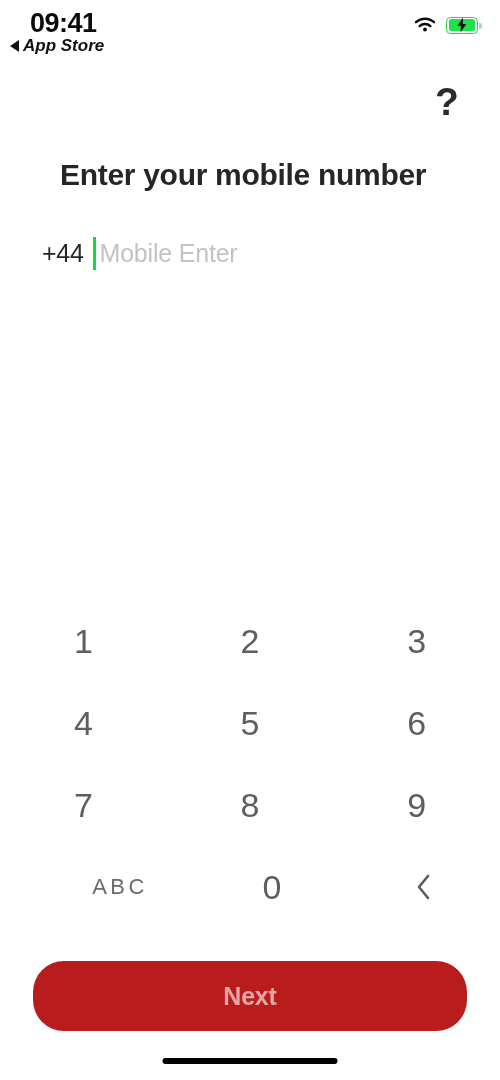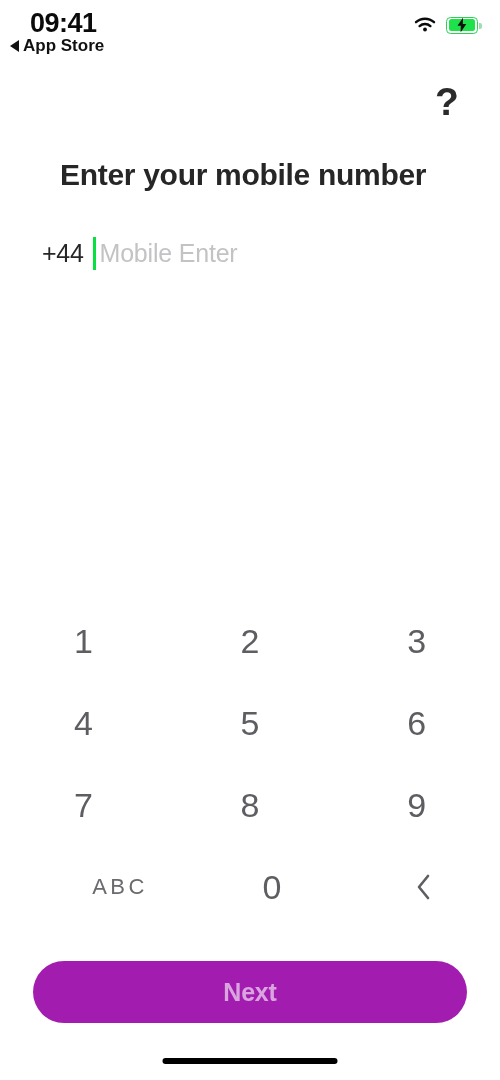--- a/index.html
+++ b/index.html
@@ -21,21 +21,21 @@
     width:500px; height:62px;
   }
   .status-time {
     position:absolute; left:30px; top:8px;
     font-size:27px; font-weight:bold;
     color:#0b0b0b; letter-spacing:-0.5px;
   }
   .status-back {
     position:absolute; left:10px; top:36px;
     display:flex; align-items:center; gap:4px;
-    font-size:17px; font-weight:bold; color:#111111;
+    font-size:17px; font-weight:bold; color:#111111;font-style:italic;
   }
   .back-tri {
     width:0;height:0;
     border-top:6px solid transparent;
     border-bottom:6px solid transparent;
     border-right:9px solid #111111;
   }
   .status-right {
     position:absolute; right:22px; top:16px;
     display:flex; align-items:center; gap:9px;
@@ -112,22 +112,22 @@
     font-weight:normal;
   }
   .key.abc {
     font-size:22px; letter-spacing:3.5px; color:#6a6a6f;padding-left:44px;
   }
   .key .chev { width:20px; height:28px; }
 
   
   .next-btn {
     position:absolute; left:33px; top:961px;
-    width:434px; height:62px;
-    background:#a21caf; border-radius:31px;
+    width:434px; height:70px;
+    background:#b91c1c; border-radius:31px;
     display:flex; align-items:center; justify-content:center;
     border:none;
   }
   .next-label {
     font-size:25px; font-weight:bold;
     color:rgba(255,255,255,0.60);
     letter-spacing:-0.2px;
   }
 
   

